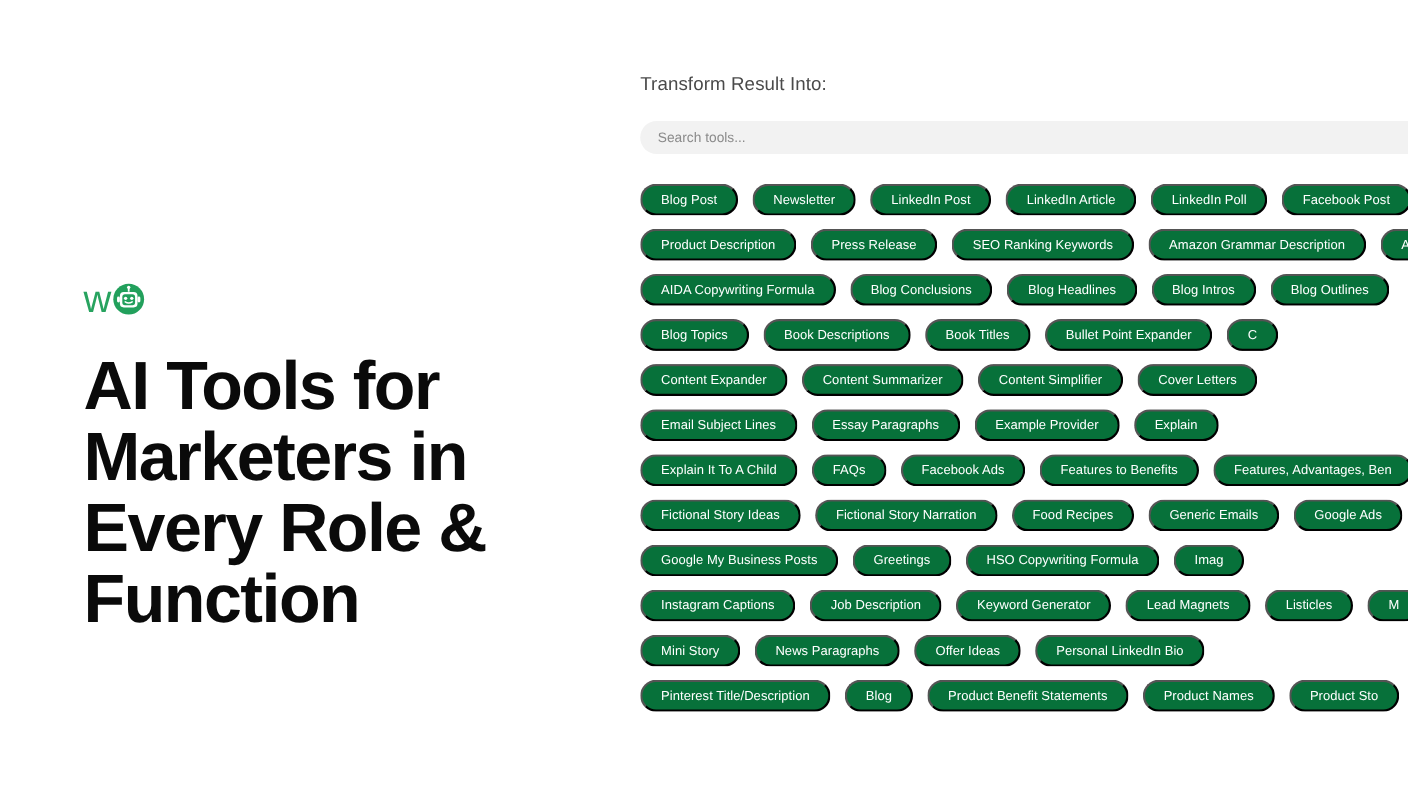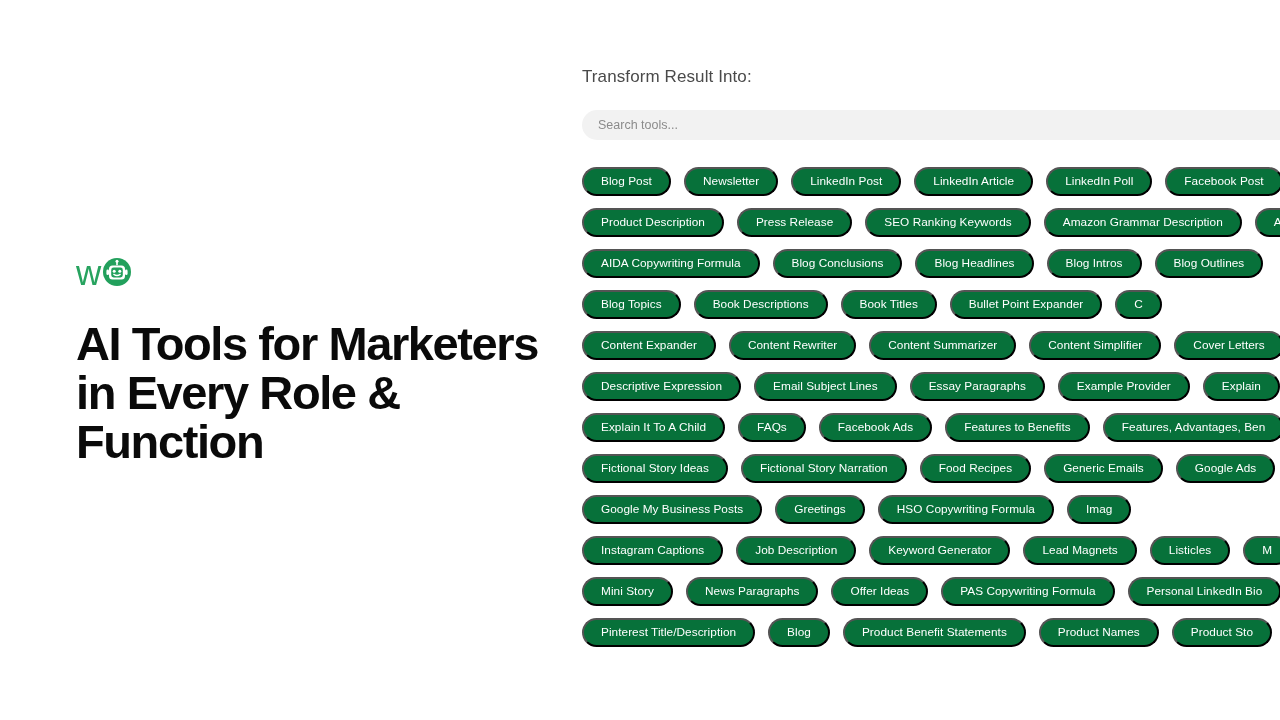--- a/index.html
+++ b/index.html
@@ -61,21 +61,21 @@
     width: 30px;
     height: 30px;
     margin: 0 1px 0 1px;
     vertical-align: middle;
   }
 
   .logo-mark svg { display: block; width: 30px; height: 30px; }
 
   .hero-title {
     font-family: "Liberation Sans", sans-serif;
-    font-size: 47px;
+    font-size: 62px;
     font-weight: 700;
     line-height: 1.04;
     letter-spacing: -1.4px;
     color: #0a0a0a;
   }
 
   
   .panel {
     position: absolute;
     left: 560px;
@@ -215,27 +215,25 @@
         </div>
         <div class="tag-row">
           <button class="tag">Blog Topics</button>
           <button class="tag">Book Descriptions</button>
           <button class="tag">Book Titles</button>
           <button class="tag">Bullet Point Expander</button>
           <button class="tag">C</button>
         </div>
         <div class="tag-row">
           <button class="tag">Content Expander</button>
-          <button class="tag">Content Rewriter</button>
           <button class="tag">Content Summarizer</button>
           <button class="tag">Content Simplifier</button>
           <button class="tag">Cover Letters</button>
         </div>
         <div class="tag-row">
-          <button class="tag">Descriptive Expression</button>
           <button class="tag">Email Subject Lines</button>
           <button class="tag">Essay Paragraphs</button>
           <button class="tag">Example Provider</button>
           <button class="tag">Explain</button>
         </div>
         <div class="tag-row">
           <button class="tag">Explain It To A Child</button>
           <button class="tag">FAQs</button>
           <button class="tag">Facebook Ads</button>
           <button class="tag">Features to Benefits</button>
@@ -259,21 +257,20 @@
           <button class="tag">Job Description</button>
           <button class="tag">Keyword Generator</button>
           <button class="tag">Lead Magnets</button>
           <button class="tag">Listicles</button>
           <button class="tag">M</button>
         </div>
         <div class="tag-row">
           <button class="tag">Mini Story</button>
           <button class="tag">News Paragraphs</button>
           <button class="tag">Offer Ideas</button>
-          <button class="tag">PAS Copywriting Formula</button>
           <button class="tag">Personal LinkedIn Bio</button>
         </div>
         <div class="tag-row">
           <button class="tag">Pinterest Title/Description</button>
           <button class="tag">Blog</button>
           <button class="tag">Product Benefit Statements</button>
           <button class="tag">Product Names</button>
           <button class="tag">Product Sto</button>
         </div>
       </div>

